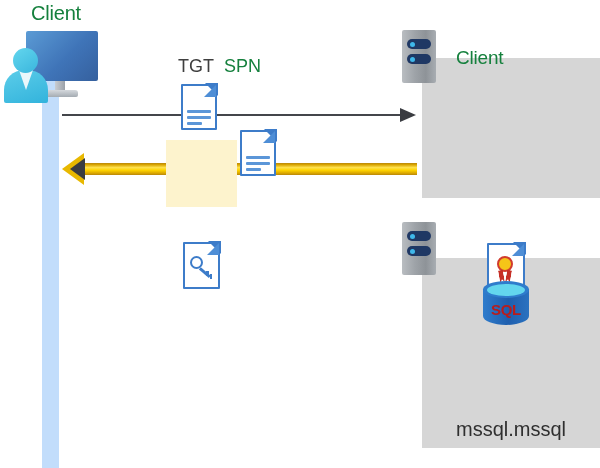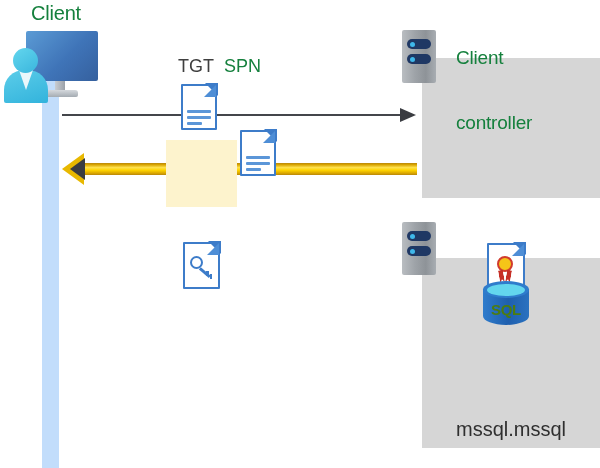--- a/index.html
+++ b/index.html
@@ -273,21 +273,21 @@
     border-radius: 50%;
     background: #63d6ee;
   }
   .sql-text {
     position: absolute;
     left: 0; top: 20px;
     width: 46px;
     text-align: center;
     font-size: 15px;
     font-weight: bold;
-    color: #4d7c0f;
+    color: #b91c1c;
     letter-spacing: -0.3px;
   }
 
   
   .arr-black-line {
     left: 62px;
     top: 114px;
     width: 345px;
     height: 2px;
     background: #44464b;
@@ -390,21 +390,20 @@
     <div class="server-bar" style="top:9px;">
         <div class="server-led"></div>
       </div>
     <div class="server-bar" style="top:24px;">
         <div class="server-led"></div>
       </div>
   </div>
 
   <div class="abs title title-dc">
     <div>Client</div>
-    <div>controller</div>
   </div>
 
   <div class="abs doc doc-cert">
     <div class="doc-body"></div>
     <div class="cert-seal"></div>
     <div class="cert-ribbon l"></div>
     <div class="cert-ribbon r"></div>
     <div class="doc-fold"></div>
     <div class="doc-fold2"></div>
   </div>

